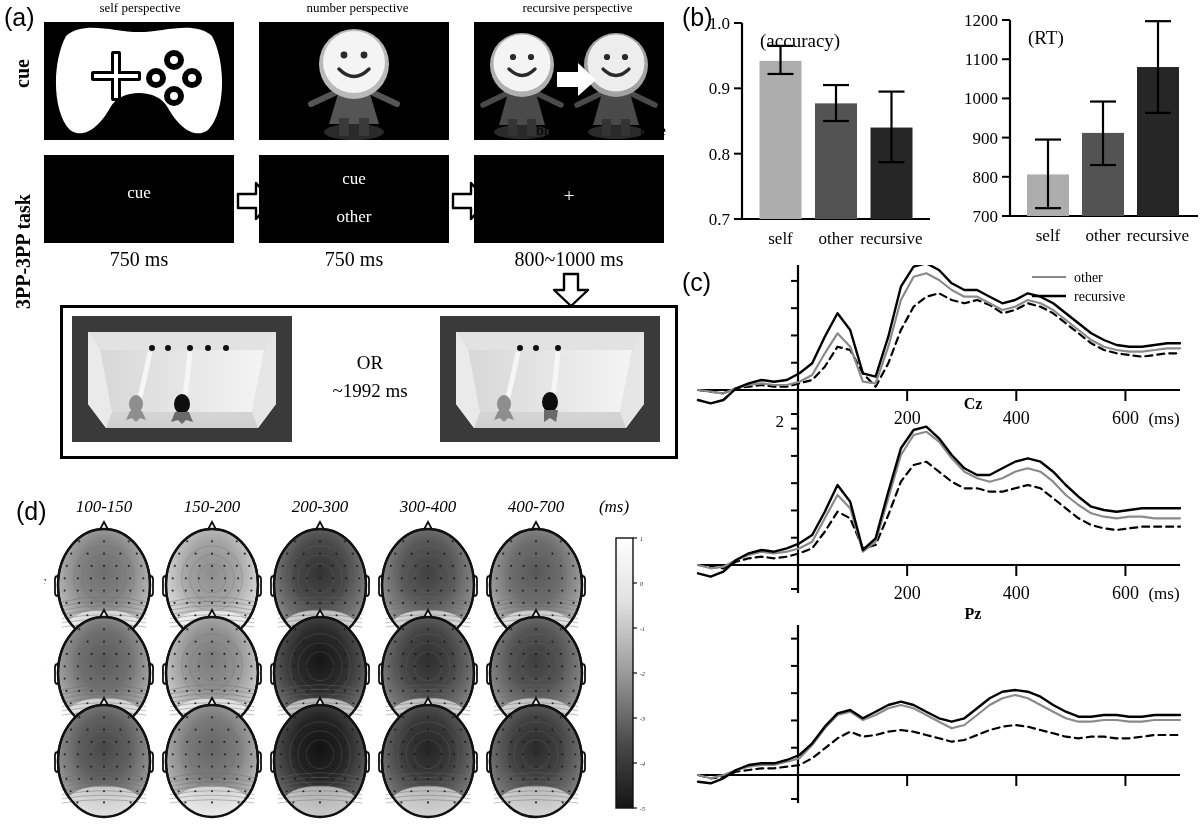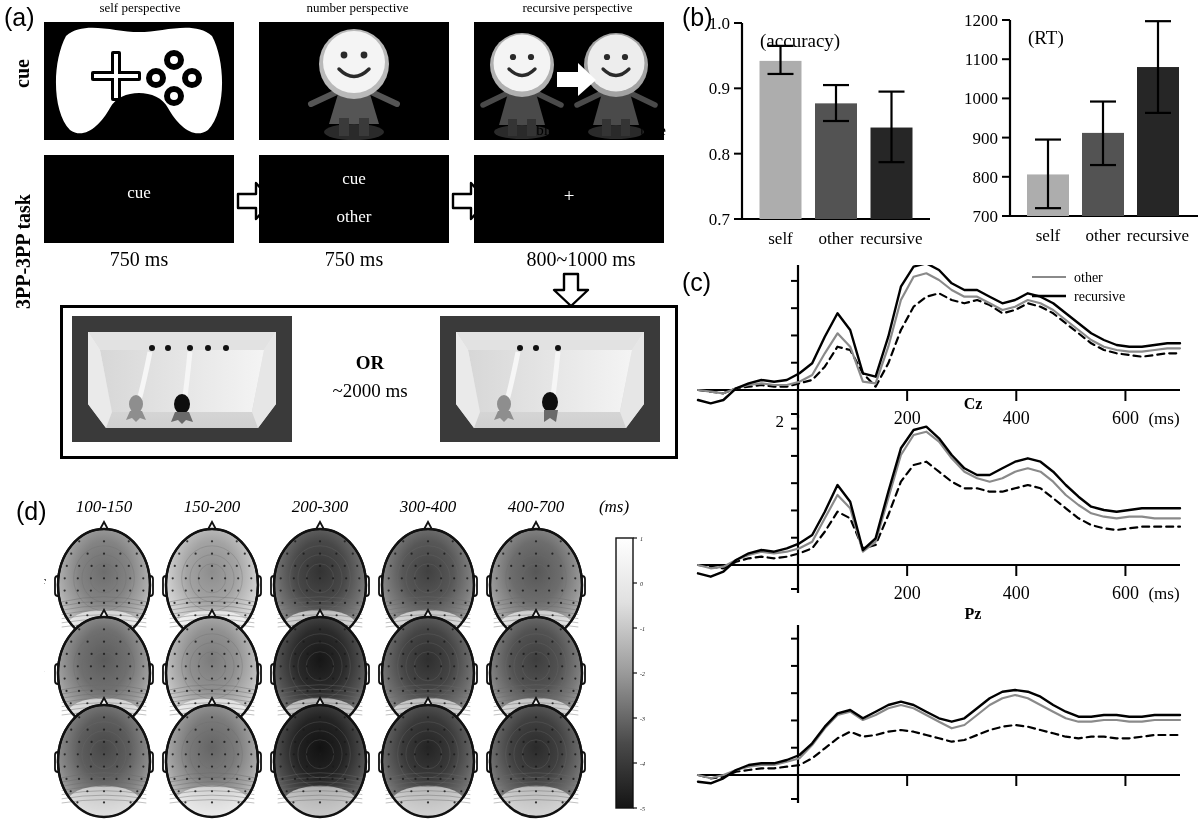--- a/index.html
+++ b/index.html
@@ -125,21 +125,21 @@
 
 <div class="abs" style="left:451px;top:180px;">
   <svg width="38" height="42" viewBox="0 0 38 42">
     <path d="M2 14 L20 14 L20 3 L36 21 L20 39 L20 28 L2 28 Z" fill="#fff" stroke="#000" stroke-width="2.4" stroke-linejoin="round"></path>
   </svg>
 </div>
 
 <div class="blackbox" style="left:474px;top:155px;width:190px;height:88px;">
   <div class="scr-txt" style="top:30px;font-size:19px;">+</div>
 </div>
-<div class="abs ms-lab" style="left:486px;top:248px;width:190px;">800~1000 ms</div>
+<div class="abs ms-lab" style="left:474px;top:248px;width:190px;">800~1000 ms</div>
 
 <div class="abs" style="left:551px;top:272px;">
   <svg width="40" height="36" viewBox="0 0 40 36">
     <path d="M13 2 L27 2 L27 18 L37 18 L20 34 L3 18 L13 18 Z" fill="#fff" stroke="#000" stroke-width="2.4" stroke-linejoin="round"></path>
   </svg>
 </div>
 
 <div class="abs" style="left:60px;top:305px;width:612px;height:148px;border:3px solid #000;background:#fff;"></div>
 
 <div class="abs" style="left:72px;top:316px;width:220px;height:126px;background:#3a3a3a;overflow:hidden;">
@@ -171,22 +171,22 @@
         <ellipse cx="64" cy="88" rx="7" ry="9" fill="#8e8e8e"></ellipse>
        <path d="M58 95 L70 95 L74 104 L68 102 L64 106 L60 102 L54 104 Z" fill="#8e8e8e"></path>
       </g>
     <g>
         <ellipse cx="110" cy="88" rx="8" ry="10" fill="#0e0e0e"></ellipse>
        <path d="M103 96 L117 96 L121 106 L114 104 L110 108 L106 104 L99 106 Z" fill="#6a6a6a"></path>
       </g>
   </svg>
 </div>
 
-<div class="abs" style="left:300px;top:352px;width:140px;text-align:center;font-size:19px;font-weight:bold;">OR</div>
-<div class="abs" style="left:300px;top:380px;width:140px;text-align:center;font-size:19px;">~2000 ms</div>
+<div class="abs" style="left:300px;top:352px;width:140px;text-align:center;font-size:19px;">OR</div>
+<div class="abs" style="left:300px;top:380px;width:140px;text-align:center;font-size:19px;">~1992 ms</div>
 
 <div class="abs" style="left:440px;top:316px;width:220px;height:126px;background:#3a3a3a;overflow:hidden;">
   <svg width="220" height="126" viewBox="0 0 220 126">
     <rect width="220" height="126" fill="#3a3a3a"></rect>
     <polygon points="16,16 204,16 204,88 186,112 34,112 16,88" fill="url(#gl1)"></polygon>
     <polygon points="16,16 204,16 192,34 28,34" fill="#e2e2e2"></polygon>
     <polygon points="28,34 192,34 180,96 40,96" fill="url(#gl2)"></polygon>
     <polygon points="16,16 28,34 40,96 34,112 16,88" fill="#eaeaea"></polygon>
     <polygon points="204,16 192,34 180,96 186,112 204,88" fill="#e6e6e6"></polygon>
     <path d="M78 36 C 74 56, 70 74, 66 88" stroke="#f6f6f6" stroke-width="5" fill="none"></path>

